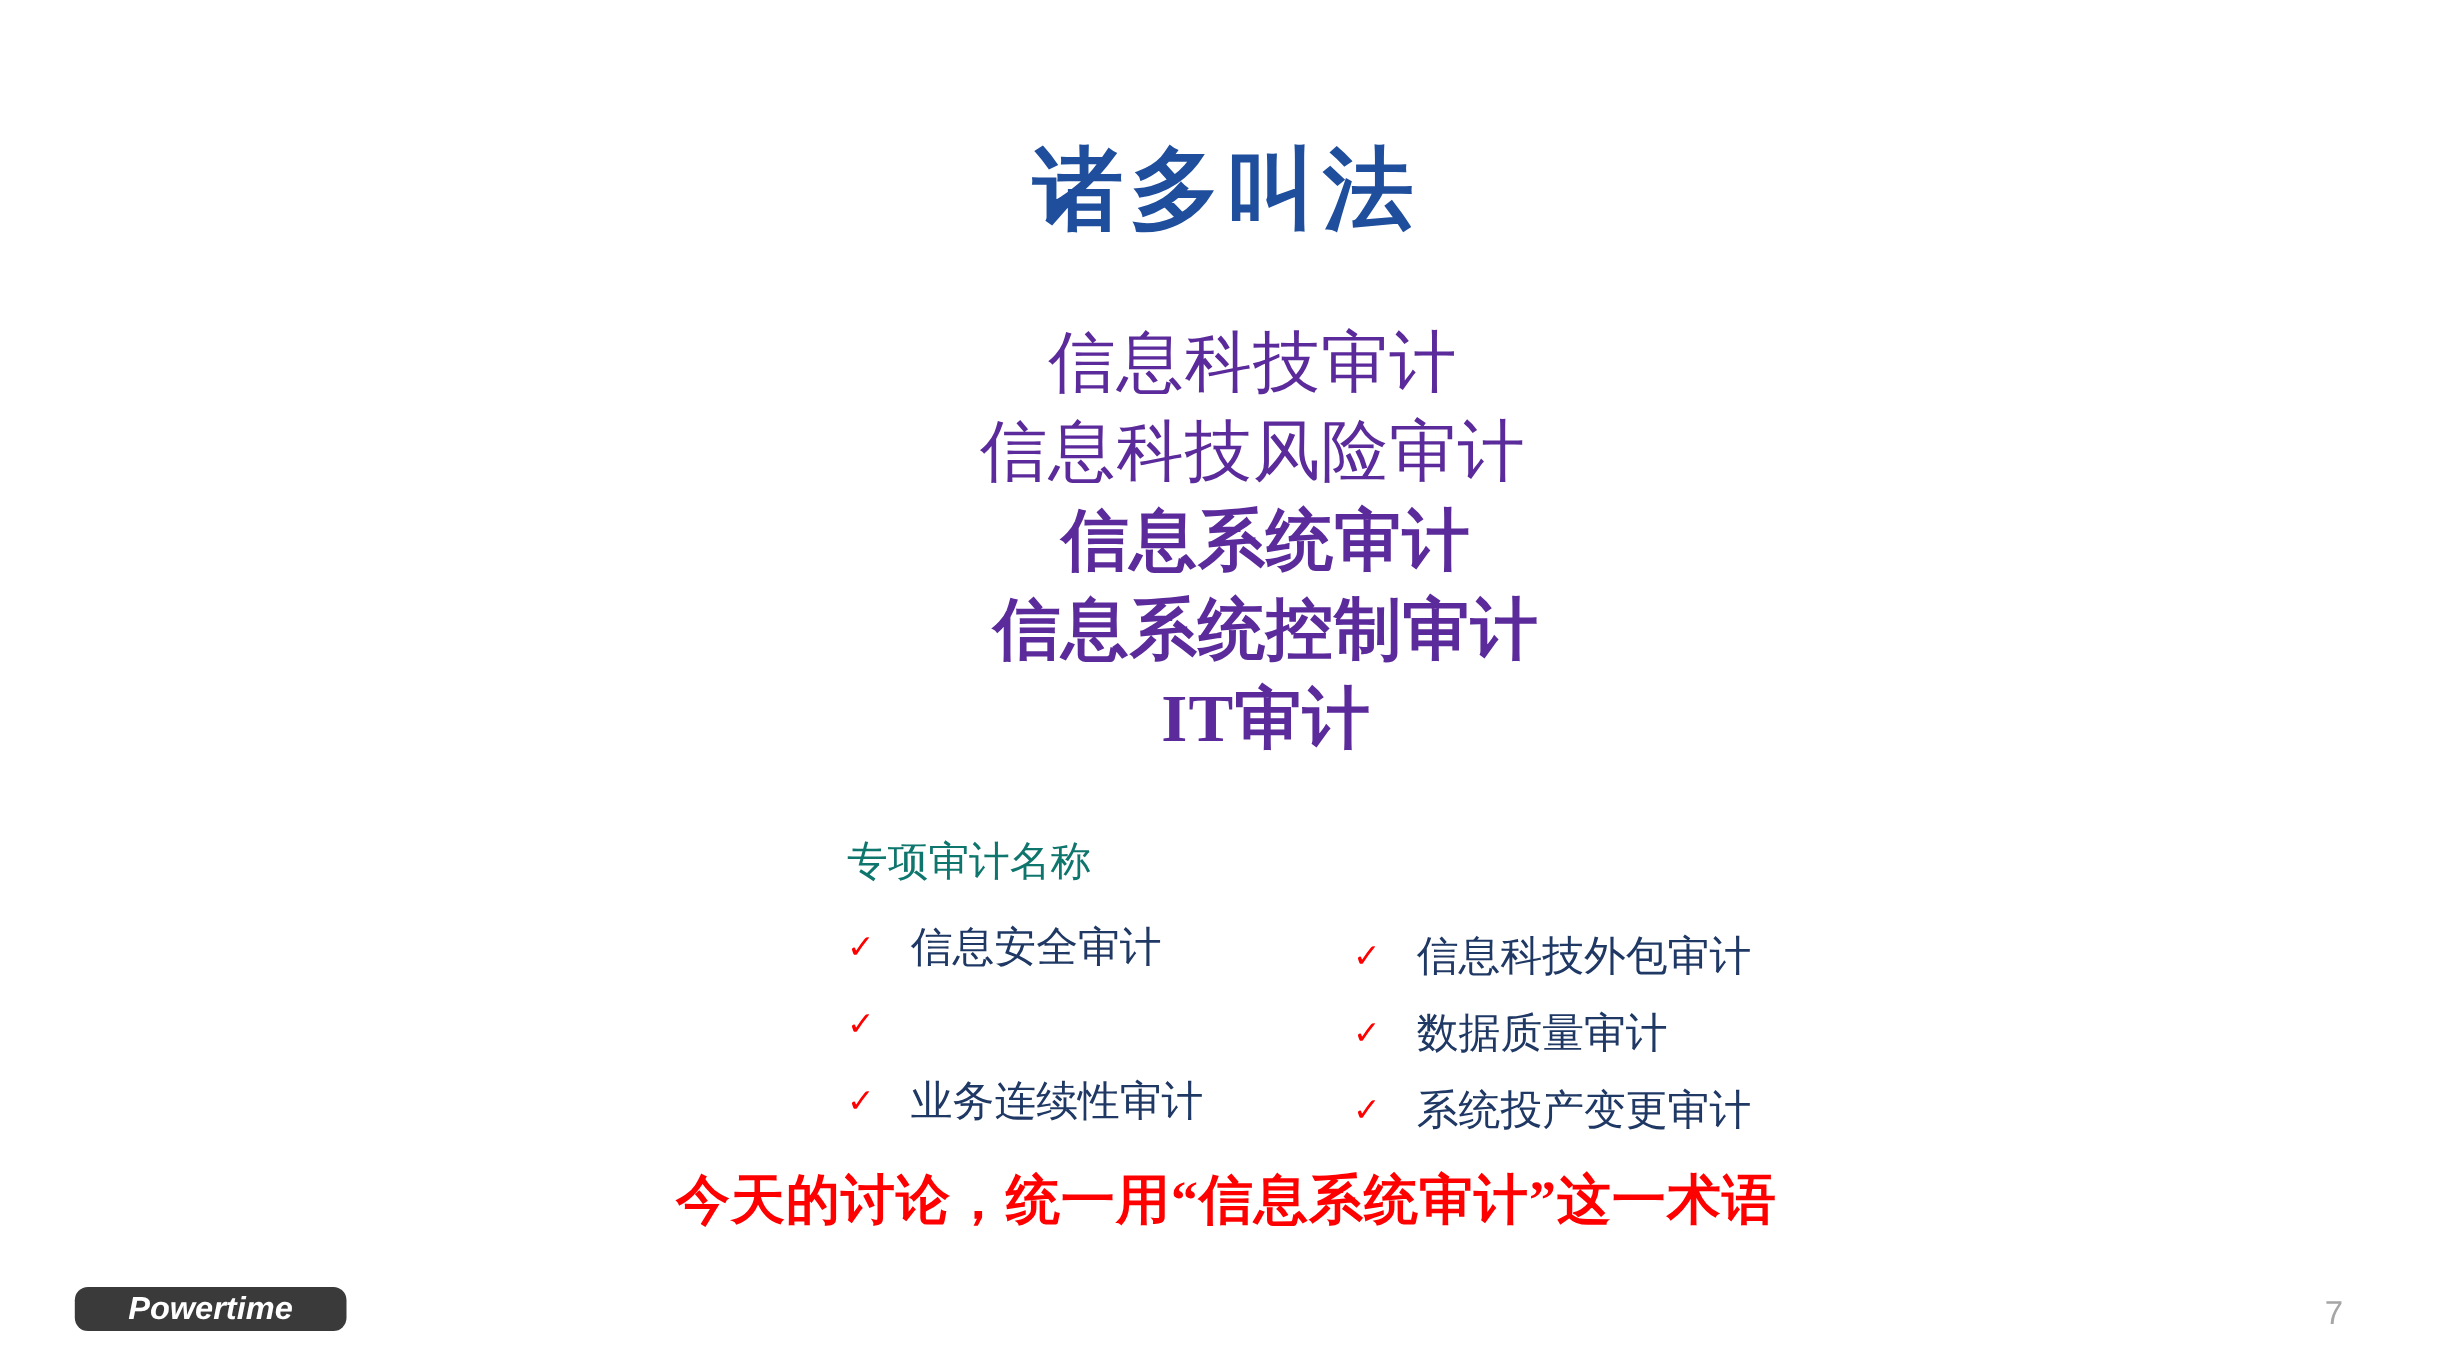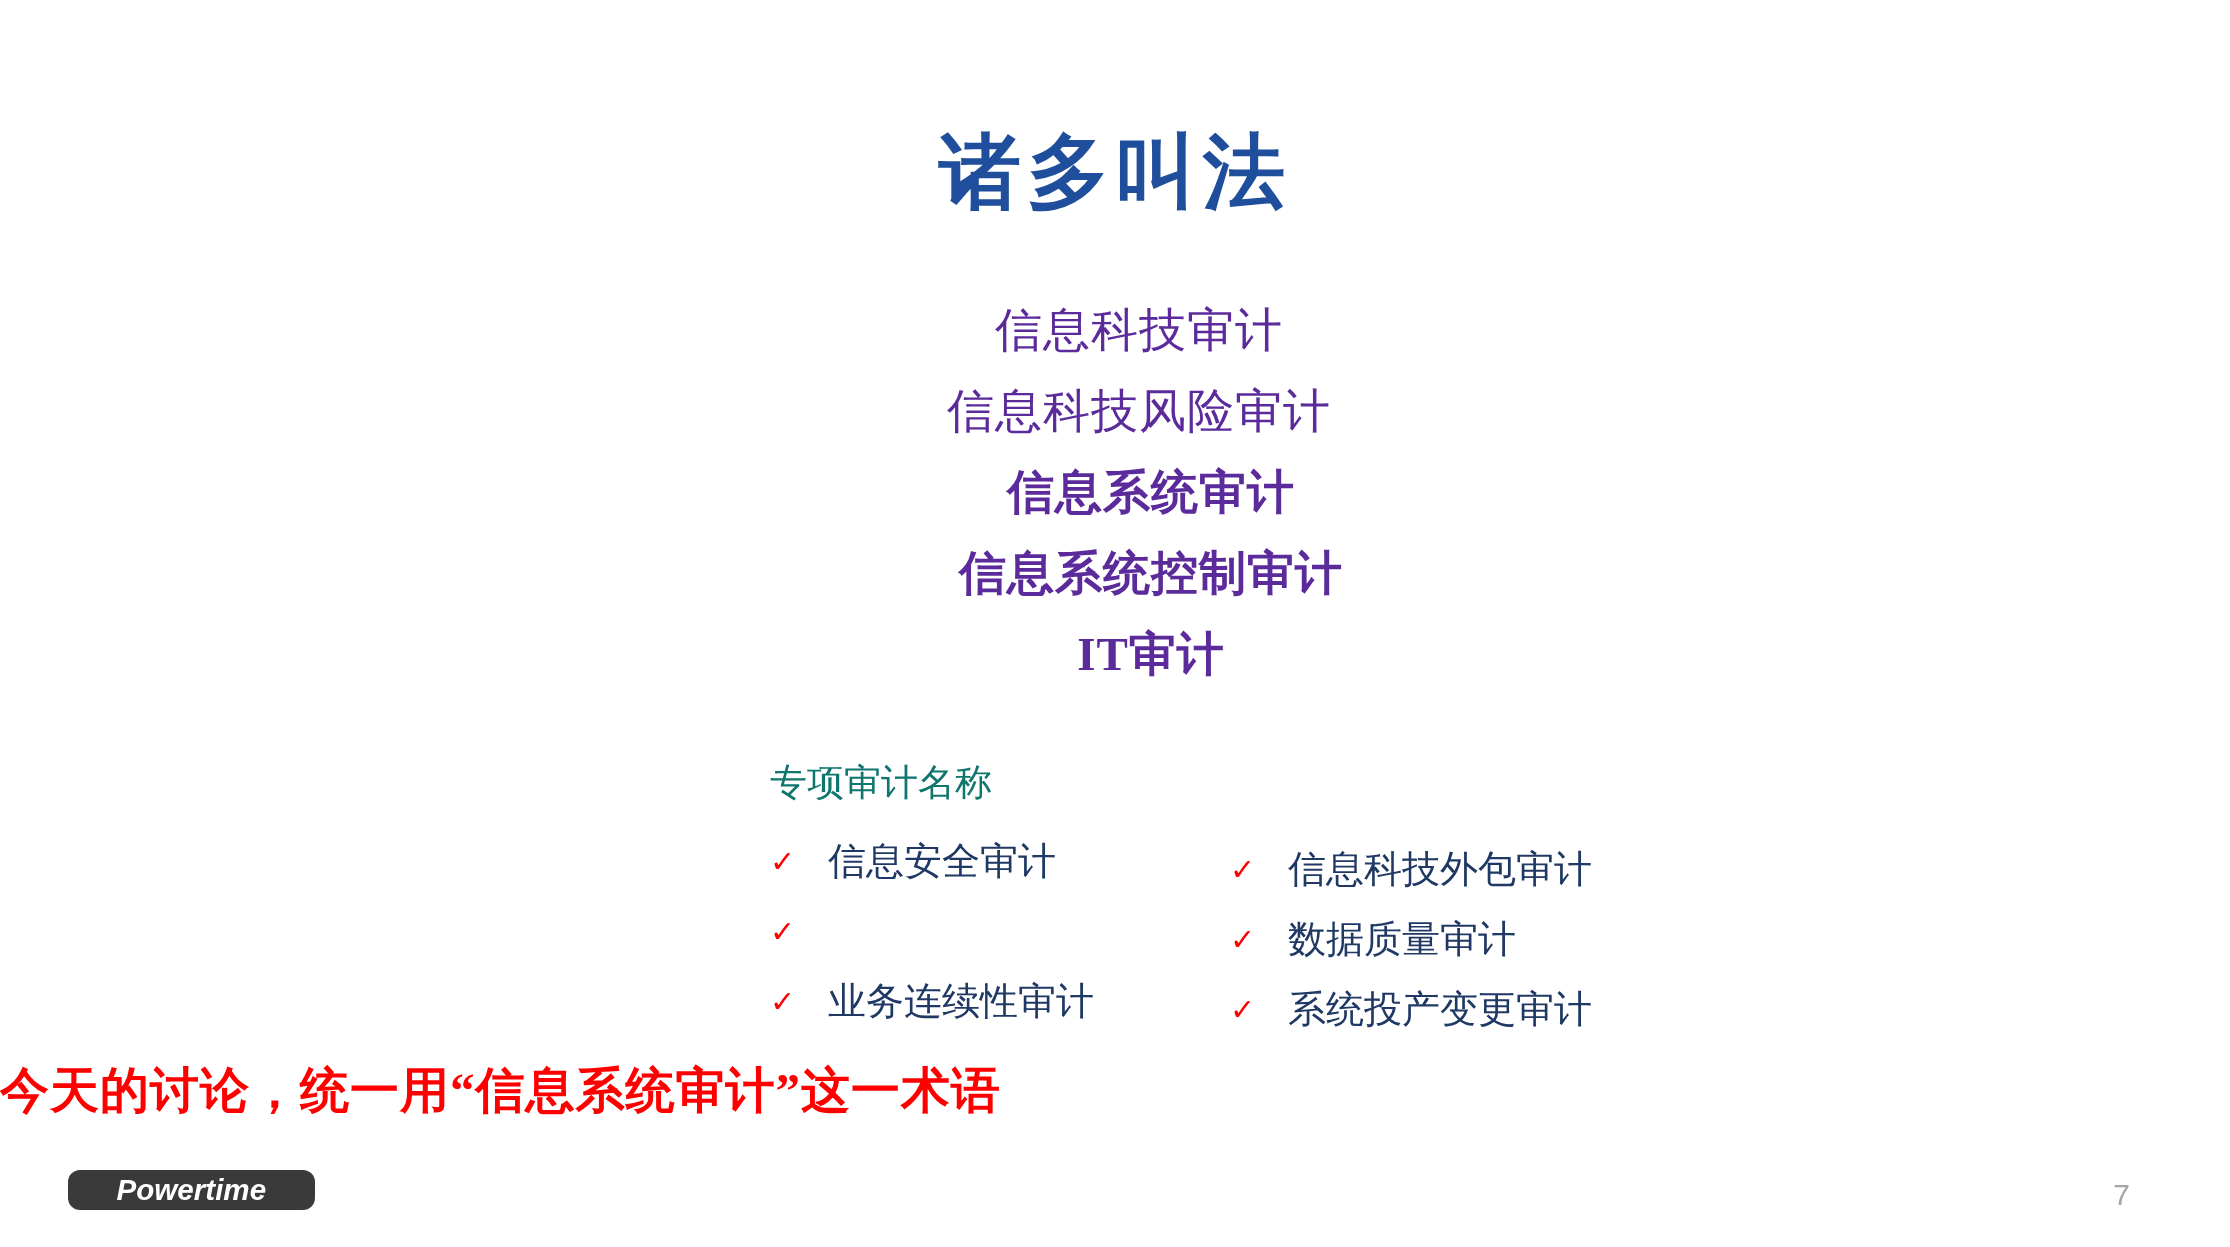--- a/index.html
+++ b/index.html
@@ -33,21 +33,21 @@
     font-family: "Liberation Sans", sans-serif;
   }
   .alias-list {
     position: absolute;
     top: 290px;
     left: 0;
     width: 2230px;
     text-align: center;
   }
   .alias-item {
-    font-size: 47px;
+    font-size: 61px;
     color: #5B2A9B;
     line-height: 81px;
     font-family: "Liberation Serif", serif;
     font-weight: normal;
     letter-spacing: 1px;
     padding-left: 48px;
   }
   .alias-item.bold {
     font-weight: bold;
     margin-left: 24px;
@@ -88,20 +88,21 @@
   .check-label {
     font-size: 38px;
     color: #1F3864;
     font-family: "Liberation Serif", serif;
   }
   .conclusion {
     position: absolute;
     top: 1058px;
     left: 0;
     width: 2230px;
+    text-align: center;
     font-size: 49px;
     font-weight: bold;
     color: #FF0000;
     font-family: "Liberation Serif", serif;
     letter-spacing: 1px;
   }
   .logo {
     position: absolute;
     left: 68px;
     top: 1170px;

